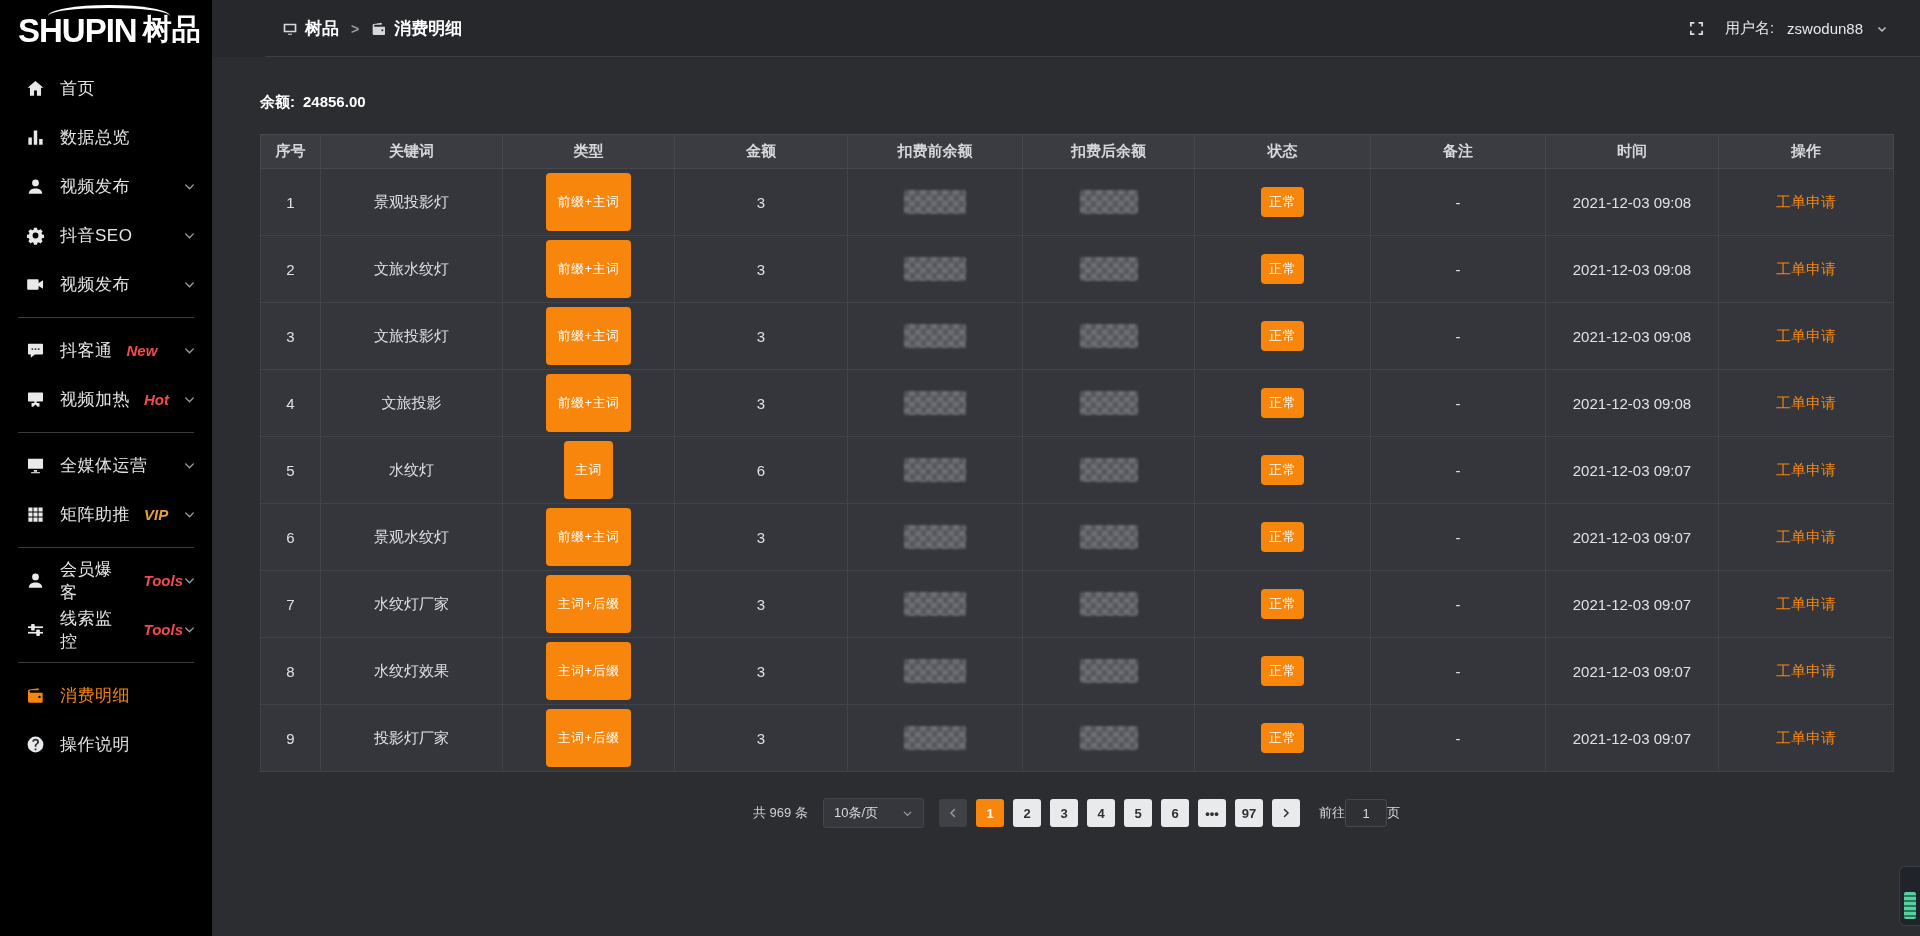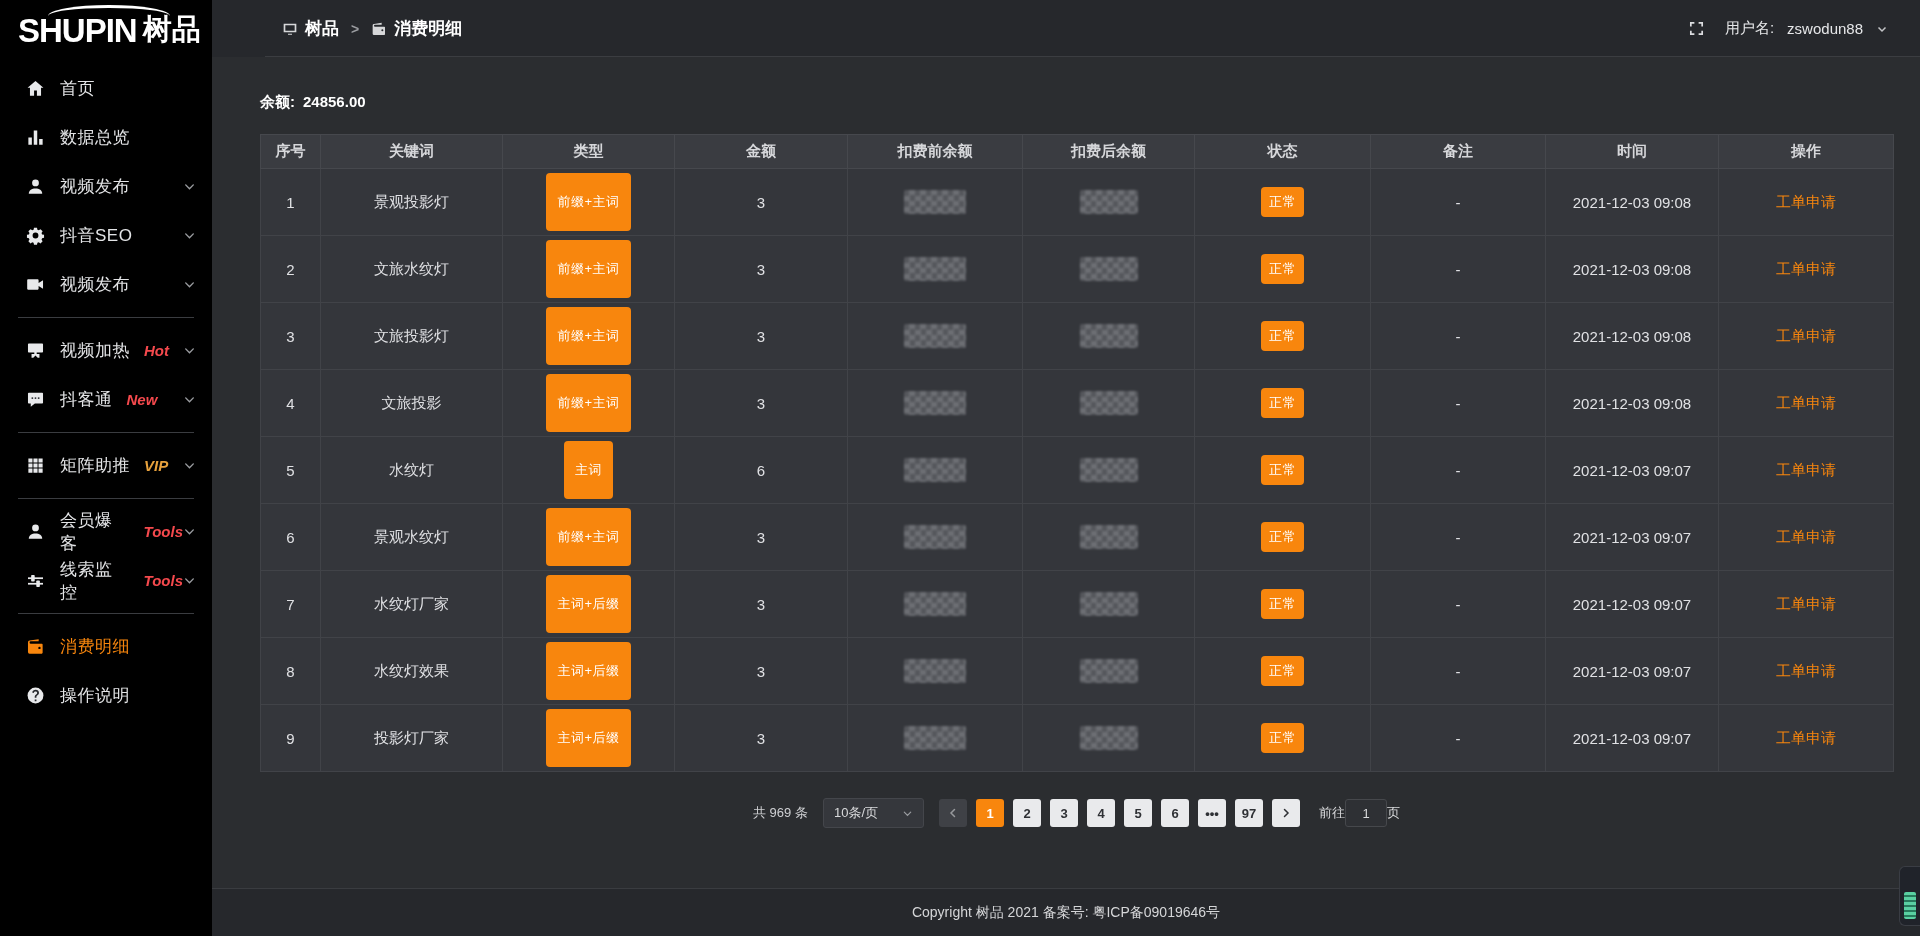--- a/index.html
+++ b/index.html
@@ -163,51 +163,65 @@
           <span class="nav-chevron" style="display: inline-flex;">
             <svg viewBox="0 0 24 24" fill="none" stroke="currentColor" stroke-width="2.6" stroke-linecap="round">
               <path d="M5 9l7 7 7-7"></path>
             </svg>
           </span>
         </div>
         <div class="nav-divider"></div>
         <div class="nav-item">
           <span class="nav-icon" style="display: inline-flex;">
             <svg viewBox="0 0 24 24" fill="currentColor">
-              <path d="M3.5 3h17c.6 0 1 .4 1 1v9.5c0 .6-.4 1-1 1h-7v2h3.5V21h-2.2l-2.8-2.6L9.2 21H7v-4.5h3.5v-2h-7c-.6 0-1-.4-1-1V4c0-.6.4-1 1-1z"></path>
-            </svg>
-          </span>
-          <span class="nav-label">视频加热</span>
-          <span class="nav-tag red">Hot</span>
-          <span class="nav-chevron" style="display: inline-flex;">
-            <svg viewBox="0 0 24 24" fill="none" stroke="currentColor" stroke-width="2.6" stroke-linecap="round">
-              <path d="M5 9l7 7 7-7"></path>
-            </svg>
-          </span>
-        </div>
-        <div class="nav-item">
-          <span class="nav-icon" style="display: inline-flex;">
-            <svg viewBox="0 0 24 24" fill="currentColor">
               <path d="M3.5 3.5h17c.6 0 1 .4 1 1V16c0 .6-.4 1-1 1h-9.3L6 21.3V17H3.5c-.6 0-1-.4-1-1V4.5c0-.6.4-1 1-1z"></path>
               <g fill="#26282c">
                 <circle cx="8" cy="10.2" r="1.2"></circle>
                 <circle cx="12" cy="10.2" r="1.2"></circle>
                 <circle cx="16" cy="10.2" r="1.2"></circle>
               </g>
             </svg>
           </span>
           <span class="nav-label">抖客通</span>
           <span class="nav-tag red">New</span>
           <span class="nav-chevron" style="display: inline-flex;">
             <svg viewBox="0 0 24 24" fill="none" stroke="currentColor" stroke-width="2.6" stroke-linecap="round">
               <path d="M5 9l7 7 7-7"></path>
             </svg>
           </span>
         </div>
+        <div class="nav-item">
+          <span class="nav-icon" style="display: inline-flex;">
+            <svg viewBox="0 0 24 24" fill="currentColor">
+              <path d="M3.5 3h17c.6 0 1 .4 1 1v9.5c0 .6-.4 1-1 1h-7v2h3.5V21h-2.2l-2.8-2.6L9.2 21H7v-4.5h3.5v-2h-7c-.6 0-1-.4-1-1V4c0-.6.4-1 1-1z"></path>
+            </svg>
+          </span>
+          <span class="nav-label">视频加热</span>
+          <span class="nav-tag red">Hot</span>
+          <span class="nav-chevron" style="display: inline-flex;">
+            <svg viewBox="0 0 24 24" fill="none" stroke="currentColor" stroke-width="2.6" stroke-linecap="round">
+              <path d="M5 9l7 7 7-7"></path>
+            </svg>
+          </span>
+        </div>
         <div class="nav-divider"></div>
+        <div class="nav-item">
+          <span class="nav-icon" style="display: inline-flex;">
+            <svg viewBox="0 0 24 24" fill="currentColor">
+              <path d="M2.5 3.5h19v12.6h-19zM10 17.6h4v2.2h-4z"></path>
+              <path d="M6.5 20.4h11v1.4h-11z"></path>
+            </svg>
+          </span>
+          <span class="nav-label">全媒体运营</span>
+          <span class="nav-chevron" style="display: inline-flex;">
+            <svg viewBox="0 0 24 24" fill="none" stroke="currentColor" stroke-width="2.6" stroke-linecap="round">
+              <path d="M5 9l7 7 7-7"></path>
+            </svg>
+          </span>
+        </div>
         <div class="nav-item">
           <span class="nav-icon" style="display: inline-flex;">
             <svg viewBox="0 0 24 24" fill="currentColor">
               <path d="M3 3h5.2v5.2H3zM9.4 3h5.2v5.2H9.4zM15.8 3H21v5.2h-5.2zM3 9.4h5.2v5.2H3zM9.4 9.4h5.2v5.2H9.4zM15.8 9.4H21v5.2h-5.2zM3 15.8h5.2V21H3zM9.4 15.8h5.2V21H9.4zM15.8 15.8H21V21h-5.2z"></path>
             </svg>
           </span>
           <span class="nav-label">矩阵助推</span>
           <span class="nav-tag gold">VIP</span>
           <span class="nav-chevron" style="display: inline-flex;">
             <svg viewBox="0 0 24 24" fill="none" stroke="currentColor" stroke-width="2.6" stroke-linecap="round">
@@ -526,22 +540,19 @@
             </span>
           </div>
           <div class="pg-goto">
             <span>前往</span>
             <input class="pg-input" value="1" style="">
             <span>页</span>
           </div>
         </div>
     </main>
 
-    <footer class="footer">
-      <span class="footer-text">Copyright 树品 2021 备案号: 粤ICP备09019646号</span>
-    </footer>
 
   </div>
 </div>
 
 <div class="float-widget">
   <span class="float-stripes"></span>
 </div>
 
 </body></html>

